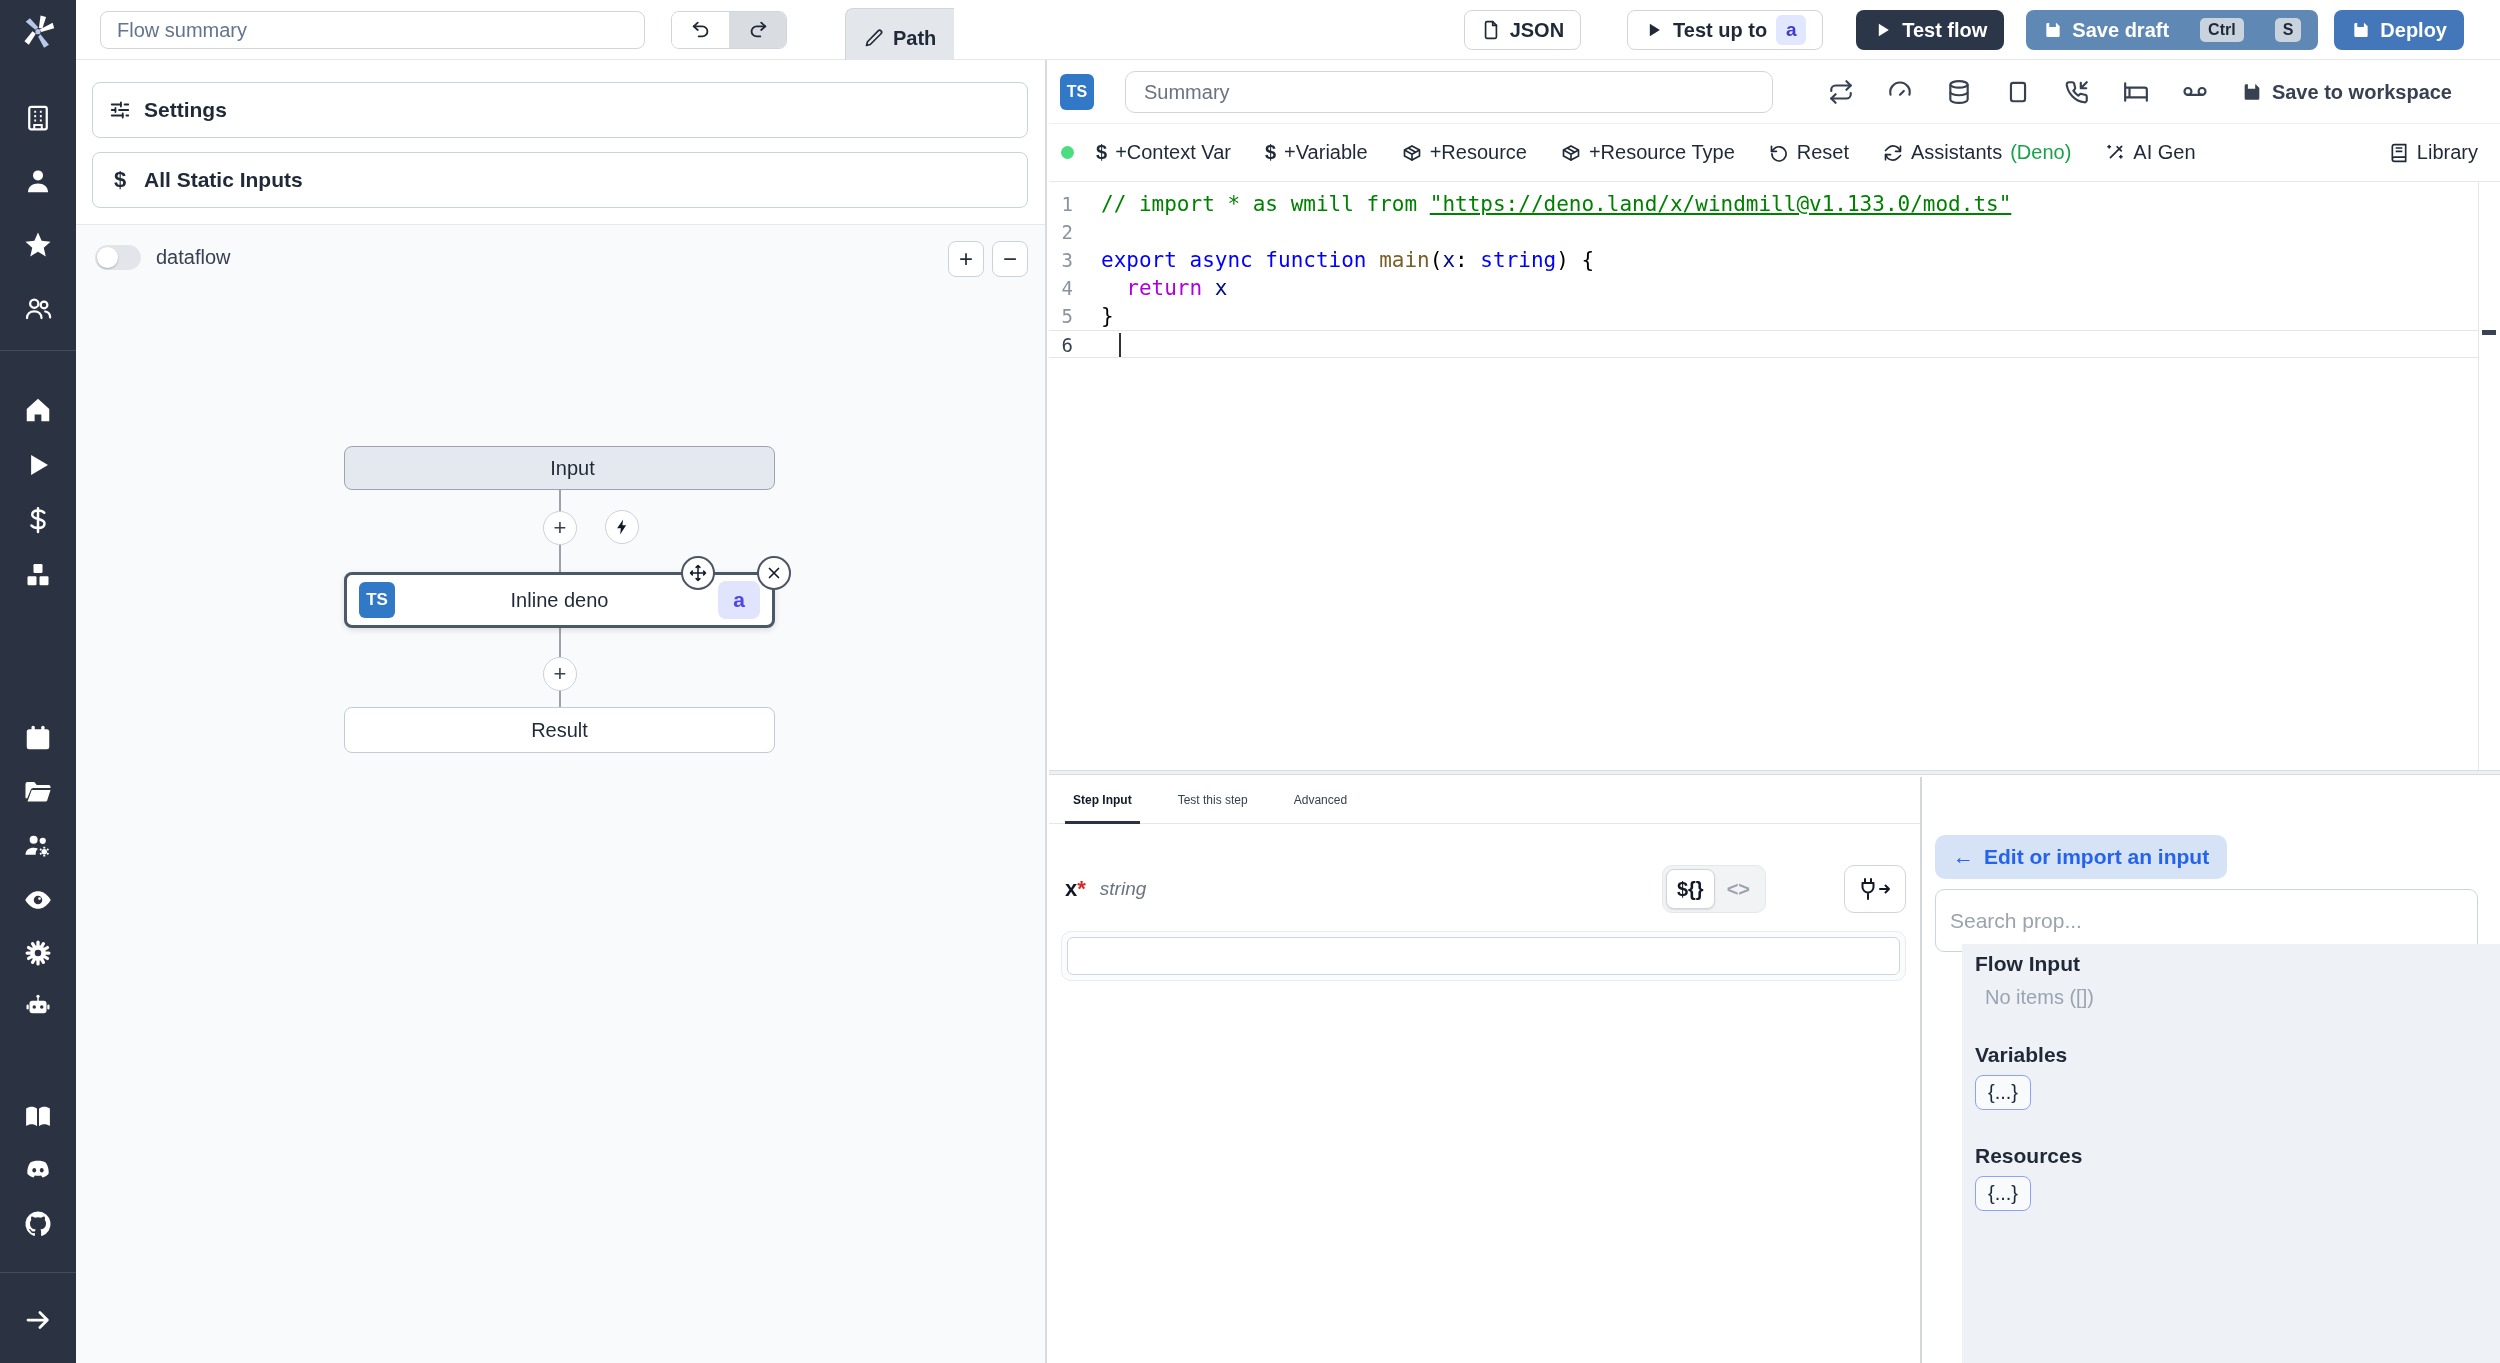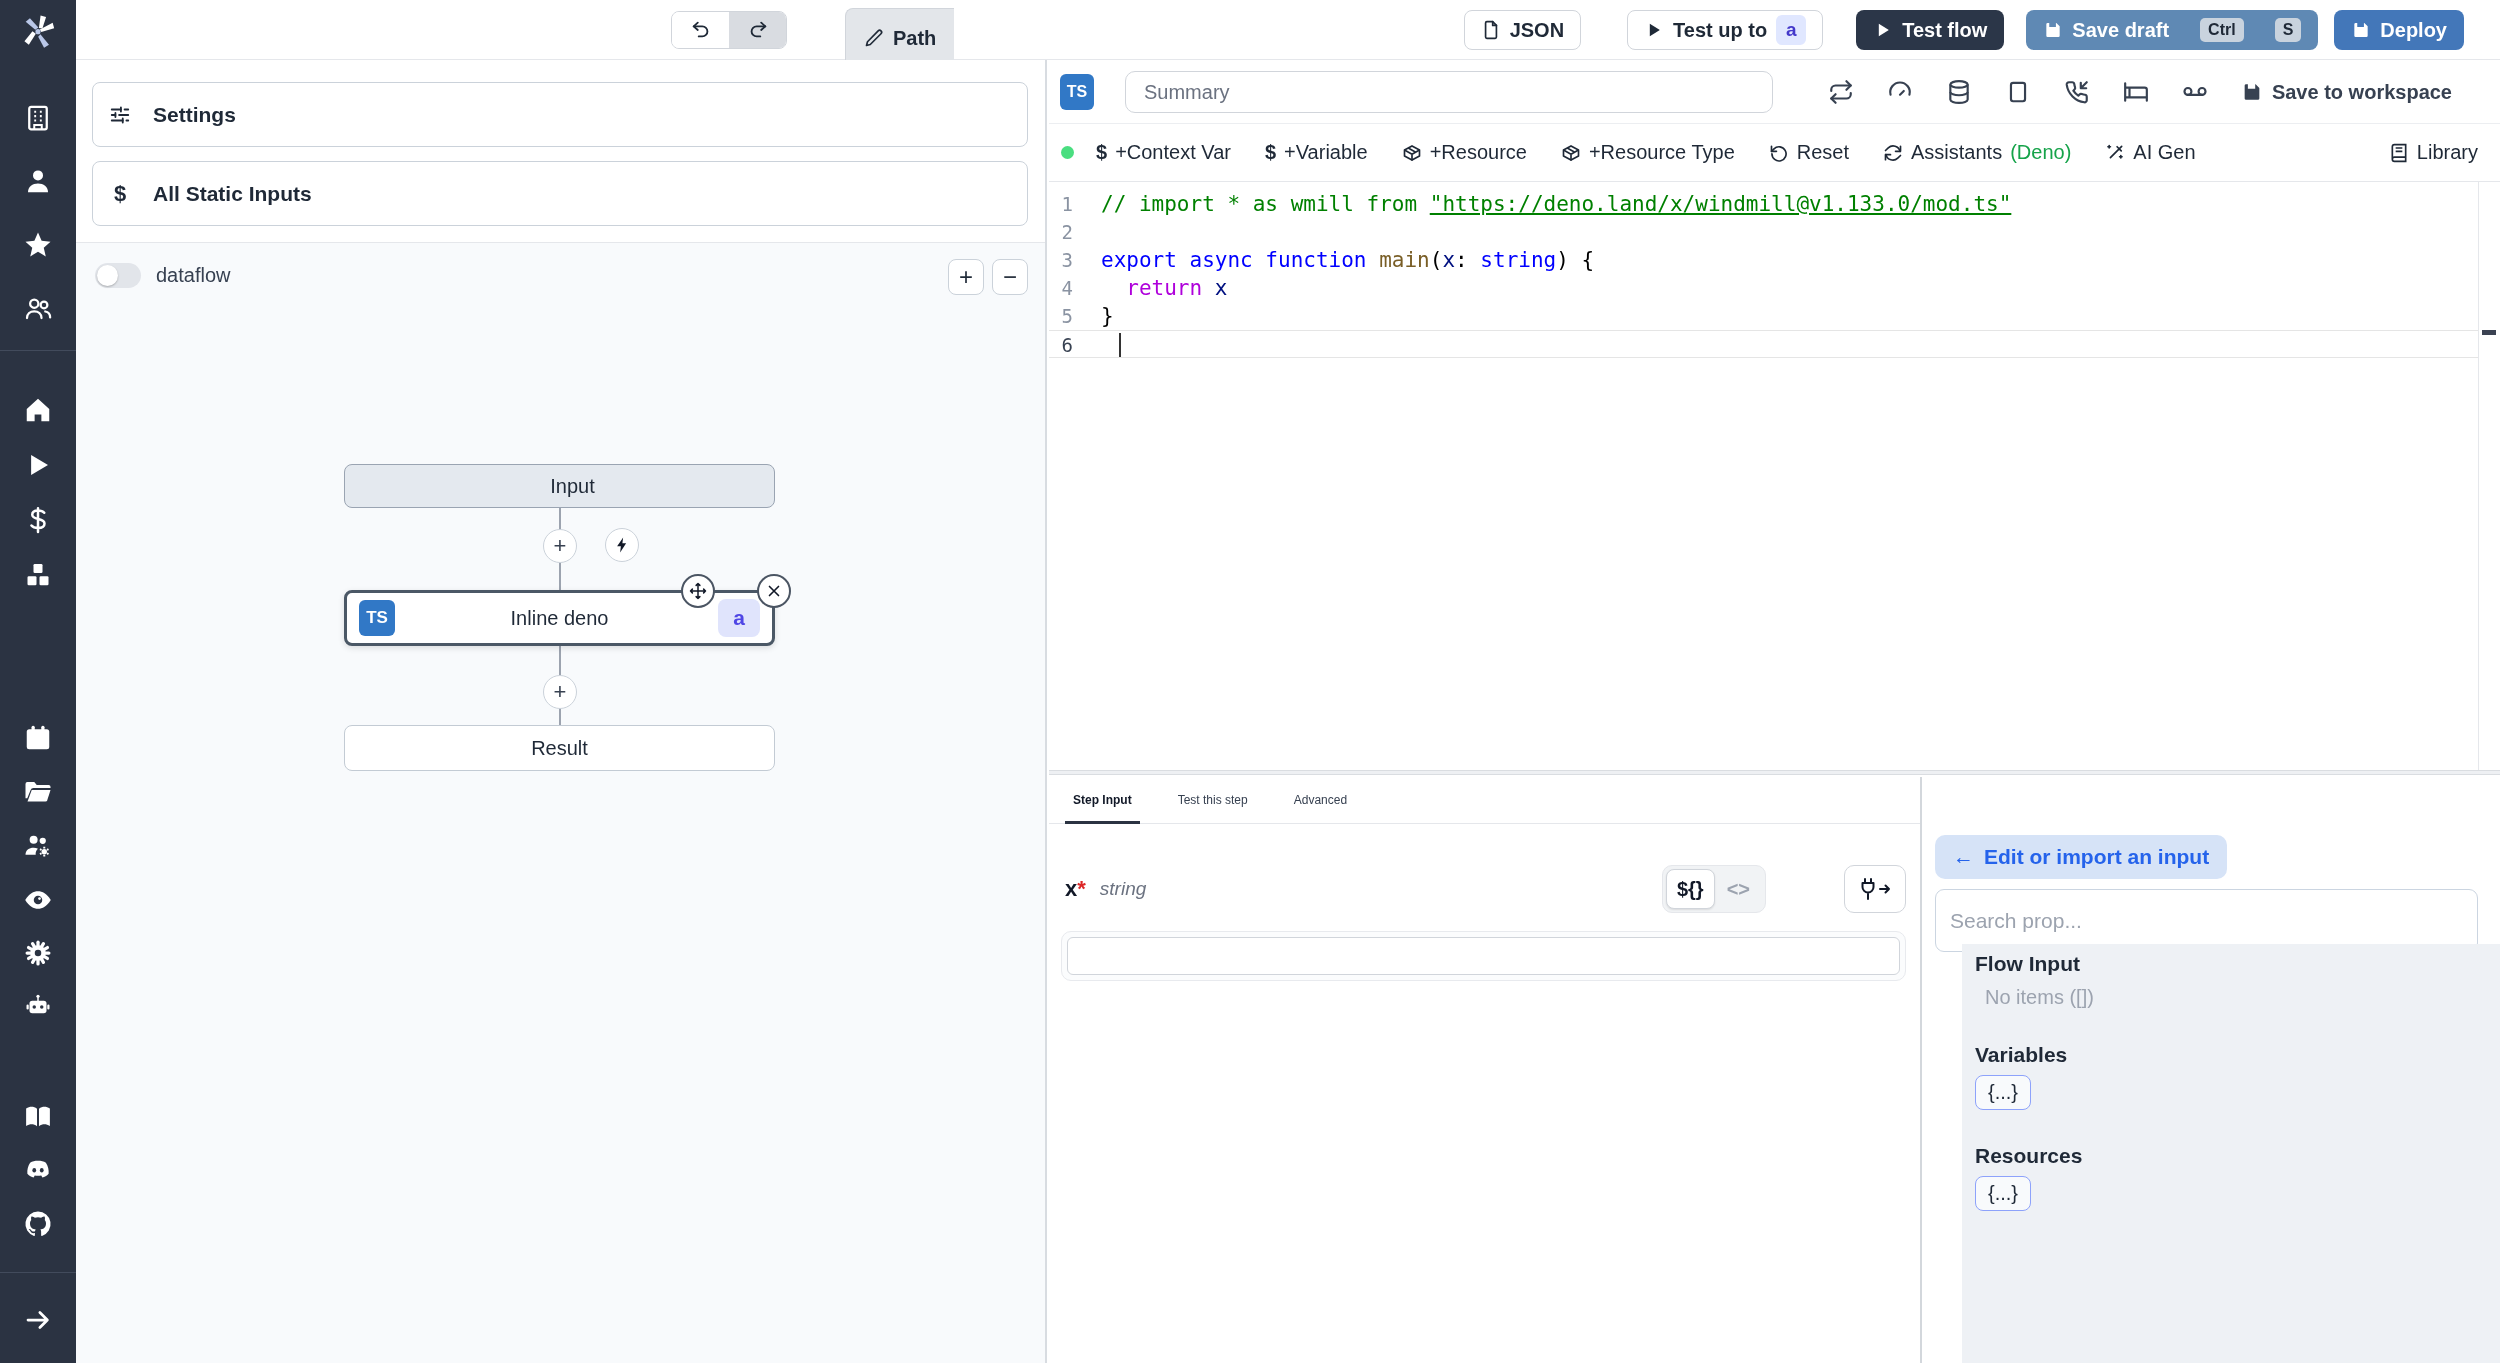--- a/index.html
+++ b/index.html
@@ -33,21 +33,21 @@
   .btn-dark { background:#2b3648; color:#fff; }
   .btn-steel { background:#5f89b4; color:#fff; }
   .btn-blue { background:#4377b9; color:#fff; }
   .ml46{margin-left:46px;} .ml33{margin-left:33px;} .ml22{margin-left:22px;} .ml16{margin-left:16px;}
   .badge-a { background:#e0e7ff; color:#4338ca; font-weight:700; font-size:19px; border-radius:6px; width:30px; height:30px; display:flex; align-items:center; justify-content:center; }
   .kbd { background:#c9d3de; color:#1f2937; font-size:16px; font-weight:700; border-radius:5px; padding:3px 8px;margin-left:22px; }
 
   
   .flow-panel { position:absolute; left:76px; top:60px; width:971px; bottom:0; background:#fff; border-right:2px solid #d8dce1; }
   .flow-head { border-bottom:1px solid #e5e7eb; padding:22px 16px 16px 16px; }
-  .wide-btn { width:936px; height:65px; background:#fff; border:1px solid #cbd2da; border-radius:8px; display:flex; align-items:center; gap:22px; padding:0 16px; font-size:21px; font-weight:700; color:#1f2937; cursor:pointer; margin-bottom:14px; }
+  .wide-btn { width:936px; height:56px; background:#fff; border:1px solid #cbd2da; border-radius:8px; display:flex; align-items:center; gap:13px; padding:0 16px; font-size:21px; font-weight:700; color:#1f2937; cursor:pointer; margin-bottom:14px; }
   .wide-btn:last-child { margin-bottom:0; }
   .wide-btn svg { width:22px; height:22px; }
   .dollar-glyph { font-size:22px; font-weight:700; color:#1f2937; width:22px; text-align:center; }
   .flow-canvas { position:relative; background:#f8fafc; height:calc(100% - 146px); }
   .dataflow-row { position:absolute; left:19px; top:20px; display:flex; align-items:center; gap:15px; }
   .toggle { width:46px; height:25px; border-radius:13px; background:#e2e5ea; position:relative; cursor:pointer; flex:none; }
   .toggle .knob { position:absolute; left:2px; top:2px; width:21px; height:21px; border-radius:50%; background:#fff; box-shadow:0 1px 2px rgba(0,0,0,.25); }
   .dataflow-row span { font-size:20px; color:#374151; }
   .zoom-btns { position:absolute; right:17px; top:16px; display:flex; gap:8px; }
   .zoom-btns button { width:36px; height:36px; background:#fff; border:1px solid #cbd2da; border-radius:8px; font-size:24px; color:#1f2937; cursor:pointer; line-height:1; }
@@ -278,20 +278,21 @@
     </div>
     <div class="sb-div" style="top:1272px"></div>
     <div class="sb-ico" style="top:1305px">
       <svg viewBox="0 0 24 24" fill="none" stroke="#fff" stroke-width="2.2" stroke-linecap="round" stroke-linejoin="round">
           <path d="M4 12h15M13.5 6 19.5 12l-6 6"></path>
         </svg>
     </div>
   </aside>
 
   <header class="topbar">
+    <input class="summary-input" placeholder="Flow summary" style="">
     <div class="undoredo">
       <button title="">
         <svg viewBox="0 0 24 24" fill="none" stroke="#1f2937" stroke-width="2" stroke-linecap="round" stroke-linejoin="round">
             <path d="M8.5 12 4 8l4.5-4"></path>
             <path d="M4 8h9.5a5.5 5.5 0 1 1 0 11h-4"></path>
           </svg>
       </button>
       <button class="active">
         <svg viewBox="0 0 24 24" fill="none" stroke="#1f2937" stroke-width="2" stroke-linecap="round" stroke-linejoin="round">
             <path d="M15.5 12 20 8l-4.5-4"></path>

